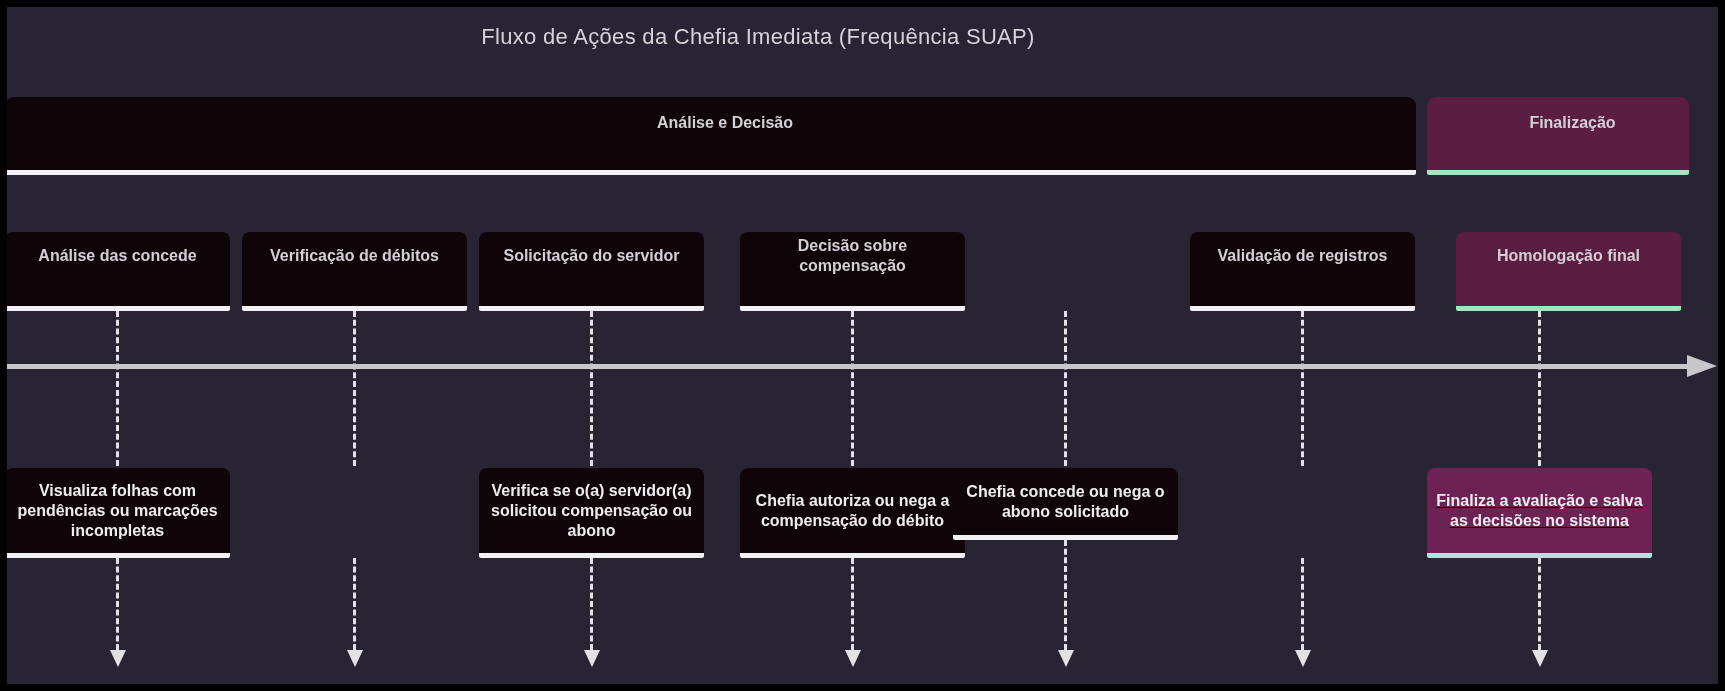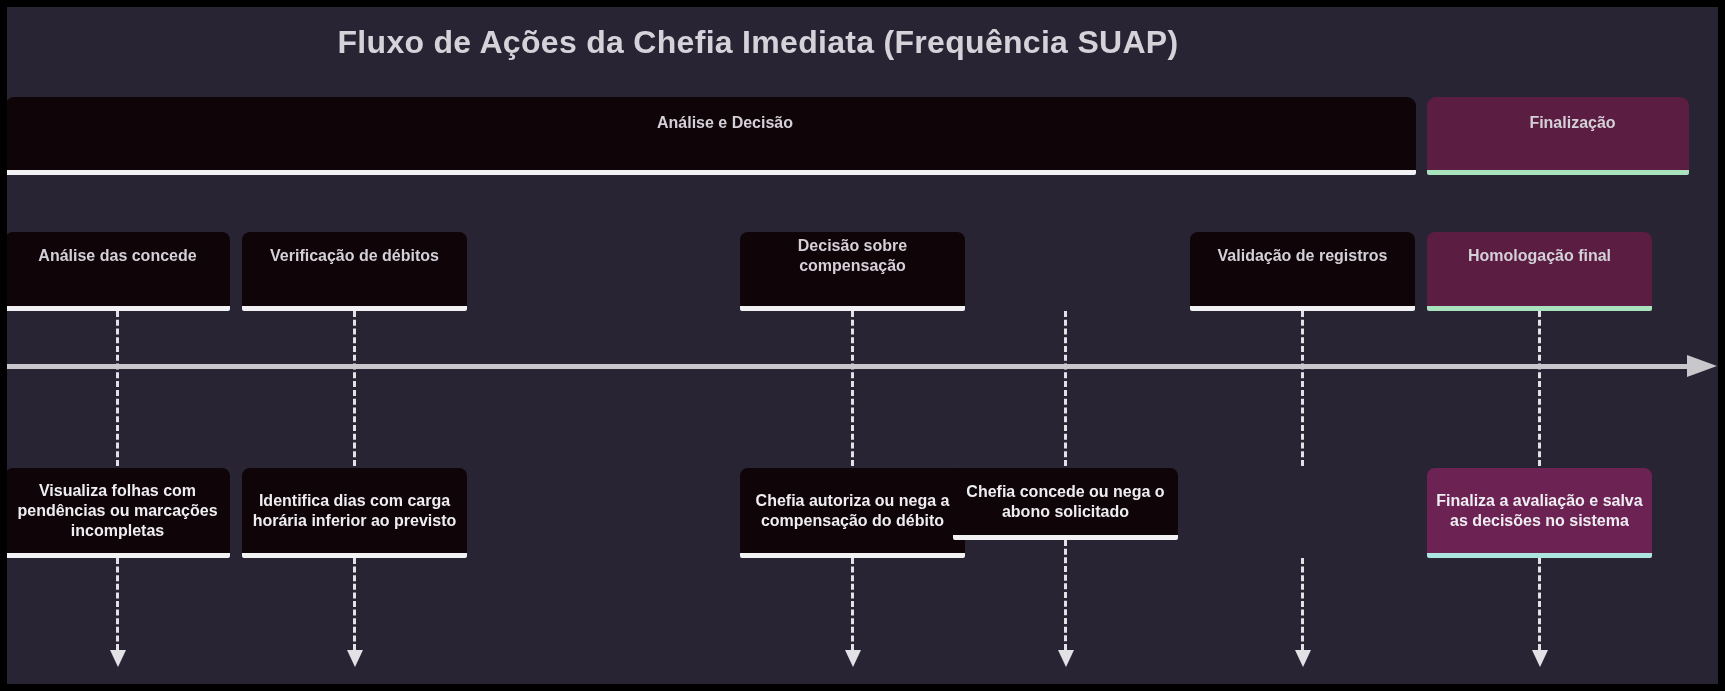--- a/index.html
+++ b/index.html
@@ -5,21 +5,21 @@
   html,body{margin:0;padding:0;background:#000;}
   .canvas{
     position:relative; width:1725px; height:691px;
     background:var(--background,#282434);
     font-family:"Liberation Sans",sans-serif;
     overflow:hidden;
   }
   .frame{position:absolute; inset:0; border:7px solid var(--frame,#000); pointer-events:none; z-index:50;}
   .title{
     position:absolute; left:8px; top:24px; width:1500px;
-    text-align:center; font-size:32px; font-weight:bold;
+    text-align:center; font-size:22px; font-weight:normal;
     color:var(--title-text,#d5d3d9); letter-spacing:0.3px; z-index:5;
   }
   .band{
     position:absolute; top:97px; height:78px; box-sizing:border-box;
     border-bottom:5px solid var(--underline-white,#f2f1f4);
     border-radius:9px 9px 2px 2px;
     background:var(--box-dark,#0f0408);
     display:flex; align-items:center; justify-content:center;
     padding:0 8px 21px 8px; z-index:4;
   }
@@ -37,22 +37,22 @@
   }
   .desc-box{
     position:absolute; left:0; top:468px; width:225px; height:90px; box-sizing:border-box;
     background:var(--box-dark,#0f0408);
     border-bottom:5px solid var(--underline-white,#f2f1f4);
     border-radius:8px 8px 2px 2px;
     display:flex; align-items:center; justify-content:center;
     padding:0 5px; text-align:center;
   }
   .col.short .desc-box{height:72px;justify-content:center;}
-  .stage-box.purple{background:var(--box-purple,#5c1d43); border-bottom-color:var(--underline-green,#a8e3bd);}
-  .desc-box.purple{background:var(--box-purple-desc,#6d2254); border-bottom-color:var(--underline-cyan,#ade6e0);}
+  .stage-box.purple{background:var(--box-purple,#5c1d43); border-bottom-color:var(--underline-green,#a8e3bd);margin-left:29px;}
+  .desc-box.purple{background:var(--box-purple-desc,#6d2254); border-bottom-color:var(--underline-cyan,#ade6e0);text-decoration:underline;}
   .stage-label{font-size:16px; font-weight:bold; line-height:20px; color:var(--text,#d3d0d7);}
   .desc-label{font-size:16px; font-weight:bold; line-height:20px; color:var(--text-bright,#eeedf1);}
 
   .v-dash{position:absolute; left:111px; width:0; border-left:3px dashed var(--dashed,#e2e1e6);}
   .dash-top{top:311px; height:155px; z-index:2;}
   .dash-bottom{top:558px; height:92px;}
   .col.short .dash-bottom{top:540px; height:110px;}
   .arrow-down{
     position:absolute; left:105px; top:650px; width:0; height:0;
     border-left:8px solid transparent; border-right:8px solid transparent;
@@ -90,27 +90,35 @@
     </div>
     <div class="v-dash dash-bottom"></div>
     <div class="arrow-down"></div>
   </div>
 
   <div class="col c1">
     <div class="stage-box">
       <span class="stage-label">Verificação de débitos</span>
     </div>
     <div class="v-dash dash-top"></div>
+    <div class="v-dash dash-bottom"></div>
+    <div class="arrow-down"></div>
+  </div>
+
+  <div class="col c2">
+    <div class="stage-box">
+      <span class="stage-label">Solicitação do servidor</span>
+    </div>
+    <div class="v-dash dash-top"></div>
     <div class="desc-box">
-      <span class="desc-label">Identifica dias com carga horária inferior ao previsto</span>
+      <span class="desc-label">Verifica se o(a) servidor(a) solicitou compensação ou abono</span>
     </div>
     <div class="v-dash dash-bottom"></div>
     <div class="arrow-down"></div>
   </div>
-
 
   <div class="col c3">
     <div class="stage-box">
       <span class="stage-label">Decisão sobre compensação</span>
     </div>
     <div class="v-dash dash-top"></div>
     <div class="desc-box">
       <span class="desc-label">Chefia autoriza ou nega a compensação do débito</span>
     </div>
     <div class="v-dash dash-bottom"></div>

